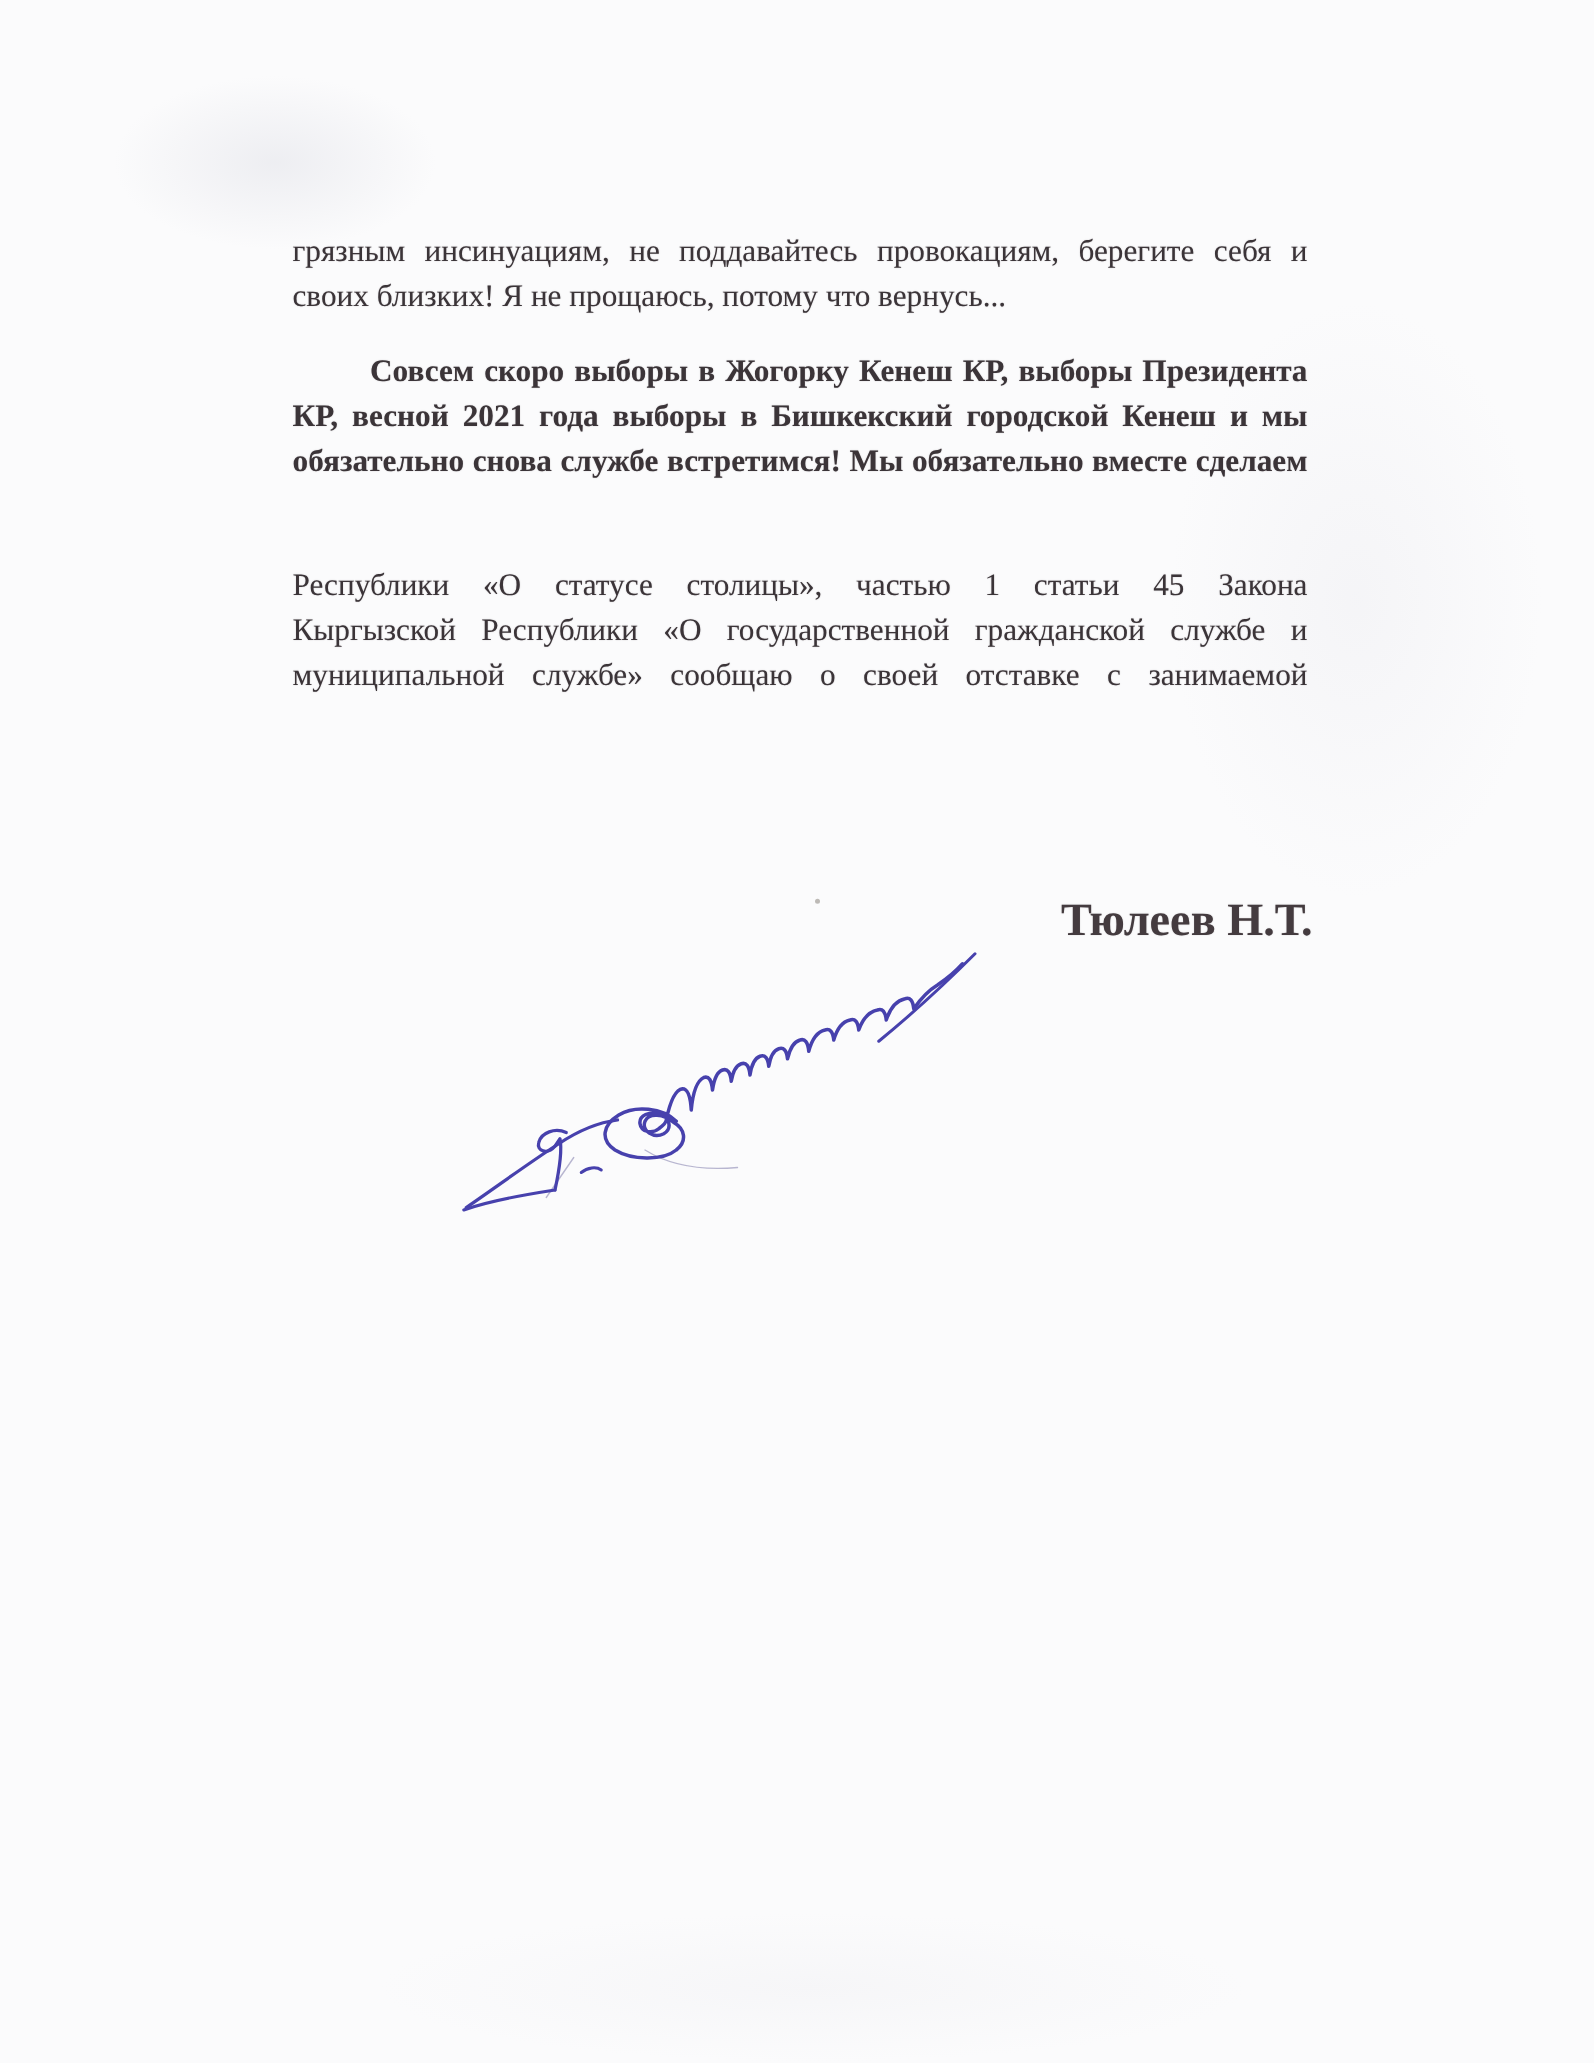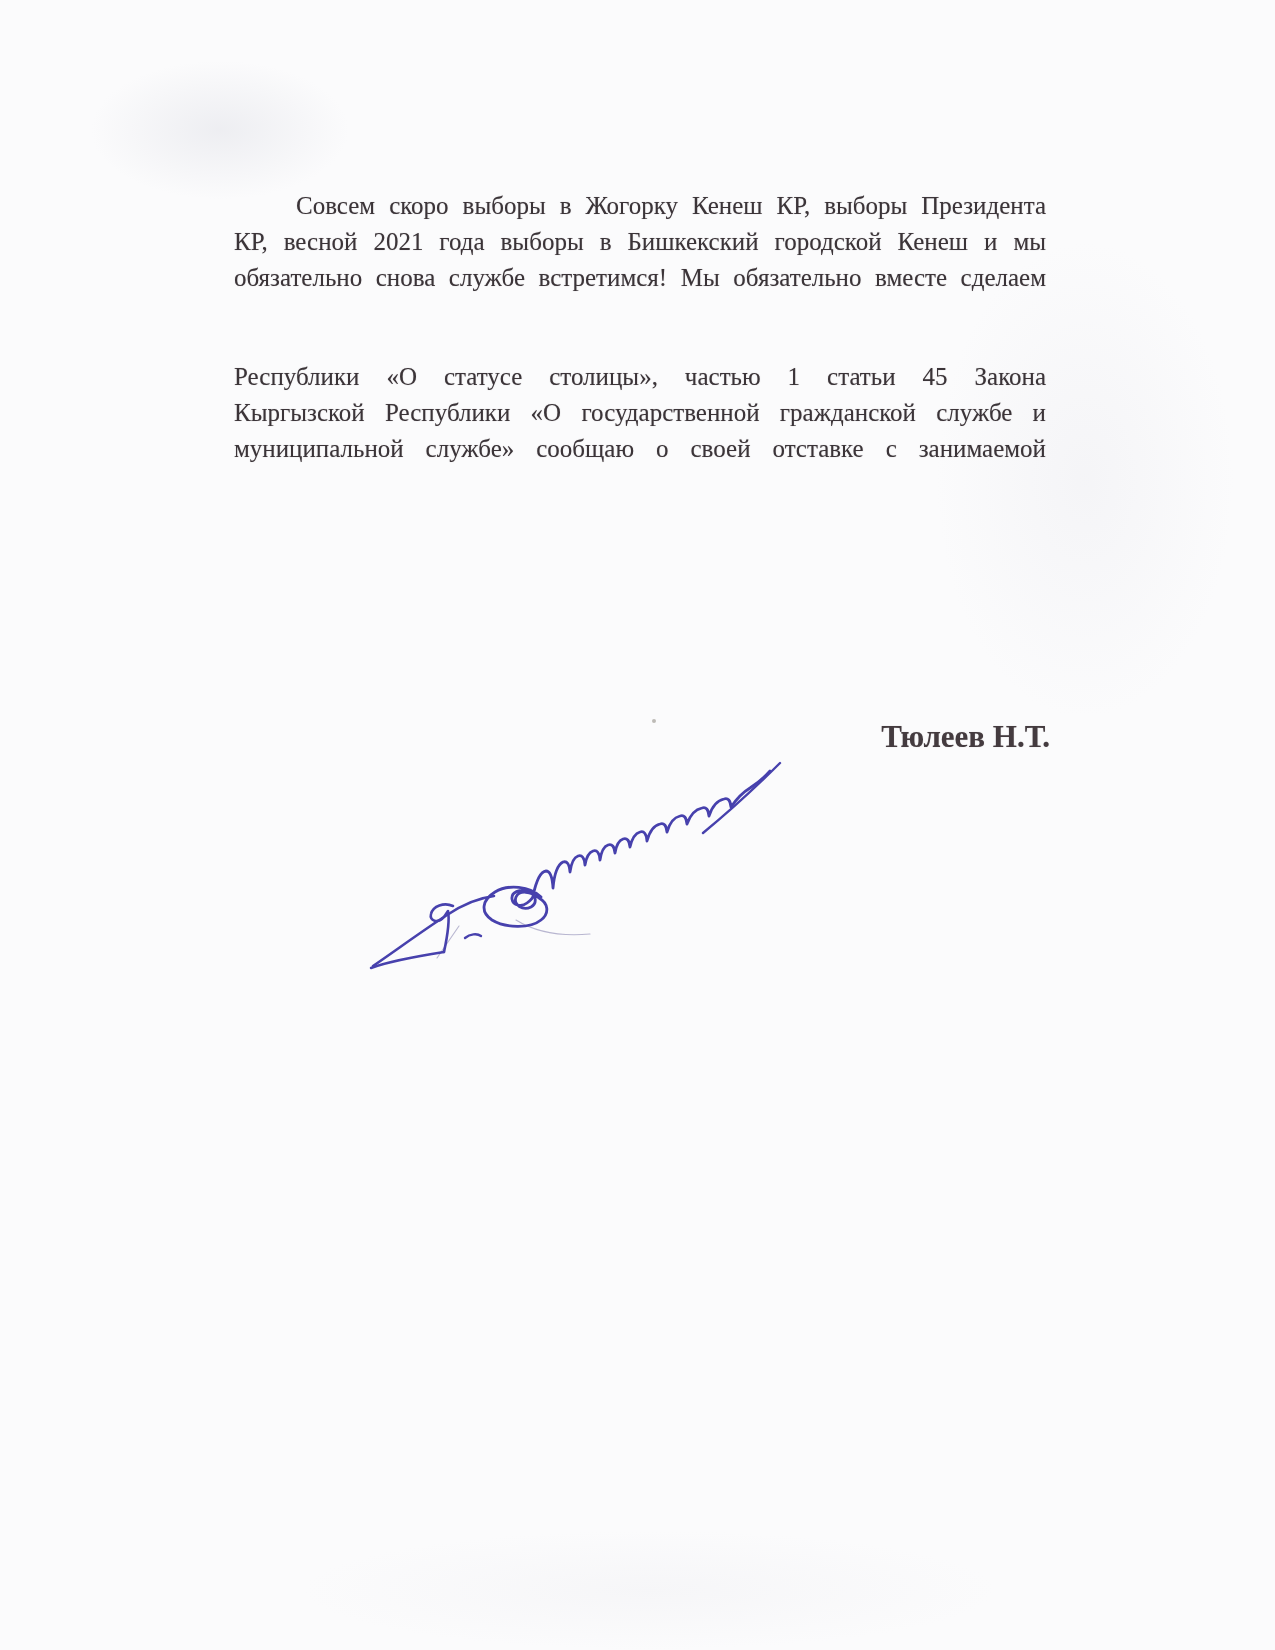--- a/index.html
+++ b/index.html
@@ -37,40 +37,40 @@
   .text-block {
     position: absolute;
     left: 234px; top: 184px;
     width: 812px;
     color: var(--text);
     font-size: 25px;
     line-height: 36px;
     text-shadow: 0 0 1px rgba(59,52,56,0.35);
   }
   .para { margin: 0; }
-  .para-2 { margin-top: 4px; }
+  .para-2 { margin-top: 24px; font-weight: bold; }
   .para-3 { margin-top: 63px; }
   .line {
     text-align: justify;
     text-align-last: justify;
     white-space: nowrap;
   }
   .line.last {
     text-align-last: left;
   }
   .line.indent { text-indent: 62px; }
 
   .sig-block {
     position: absolute;
     top: 717px;
     right: 225px;
     text-align: right;
     color: #443b3f;
     font-weight: bold;
-    font-size: 31px;
+    font-size: 37px;
     line-height: 40px;
     text-shadow: 0 0 1px rgba(59,52,56,0.3);
   }
   .sig-date { margin-top: 8px; }
 
   .ink-svg {
     position: absolute;
     left: 0; top: 0;
     width: 1275px; height: 1650px;
     pointer-events: none;
@@ -101,20 +101,24 @@
 </head>
 <body>
 
 <div class="page">
 
   <div class="blotch blotch-a"></div>
   <div class="blotch blotch-b"></div>
   <div class="blotch blotch-c"></div>
 
   <div class="text-block">
+    <div class="para para-1">
+      <div class="line">грязным инсинуациям, не поддавайтесь провокациям, берегите себя и</div>
+      <div class="line last">своих близких! Я не прощаюсь, потому что вернусь...</div>
+    </div>
     <div class="para para-2">
       <div class="line indent">Совсем скоро выборы в Жогорку Кенеш КР, выборы Президента</div>
       <div class="line">КР, весной 2021 года выборы в Бишкекский городской Кенеш и мы</div>
       <div class="line">обязательно снова службе встретимся! Мы обязательно вместе сделаем</div>
     </div>
     <div class="para para-3">
       <div class="line">Республики «О статусе столицы», частью 1 статьи 45 Закона</div>
       <div class="line">Кыргызской Республики «О государственной гражданской службе и</div>
       <div class="line">муниципальной службе» сообщаю о своей отставке с занимаемой</div>
     </div>

